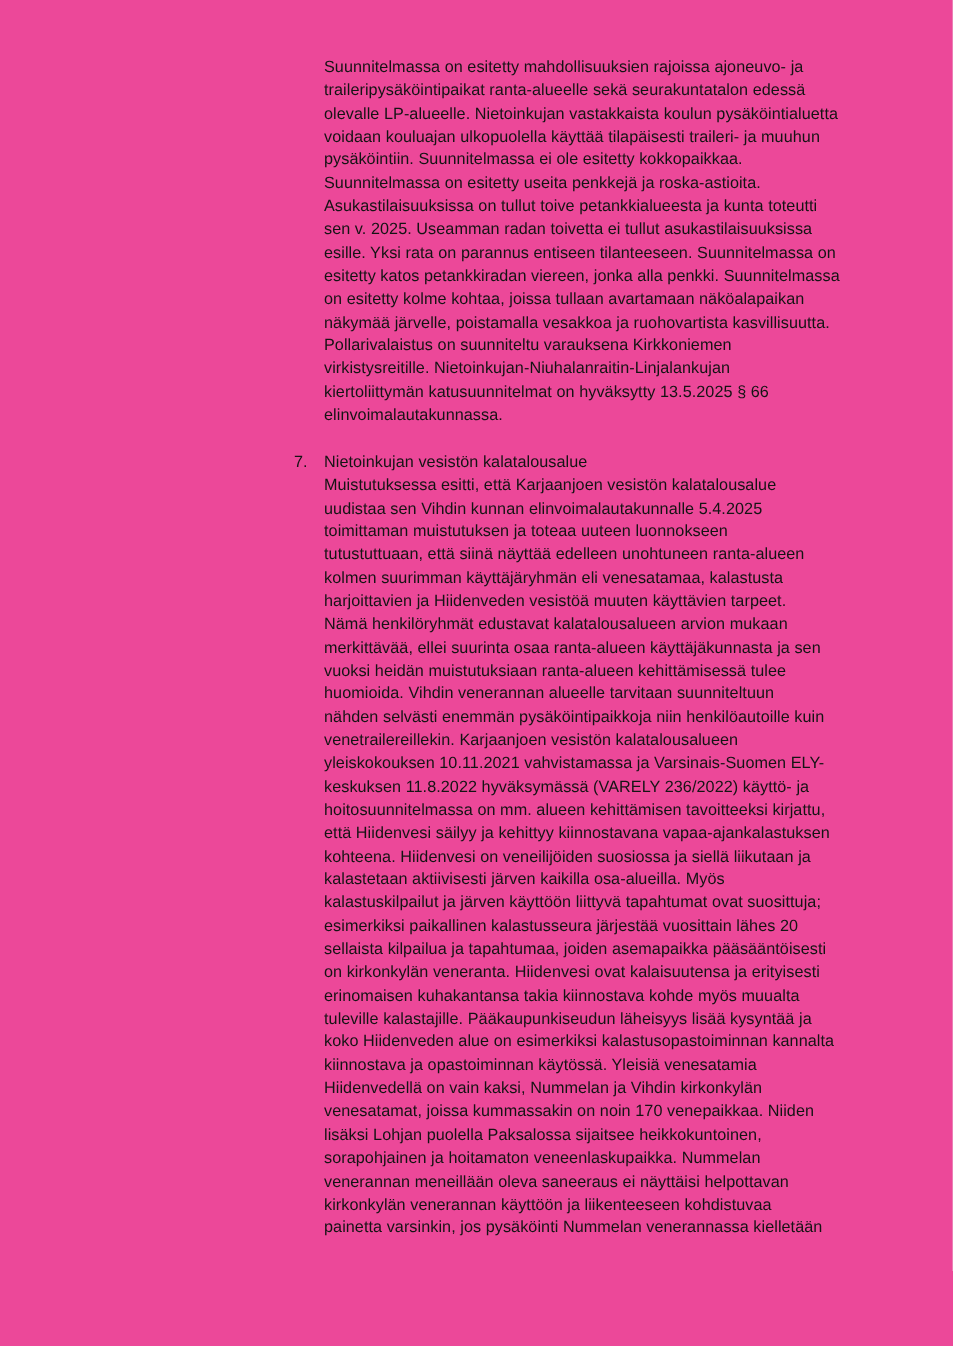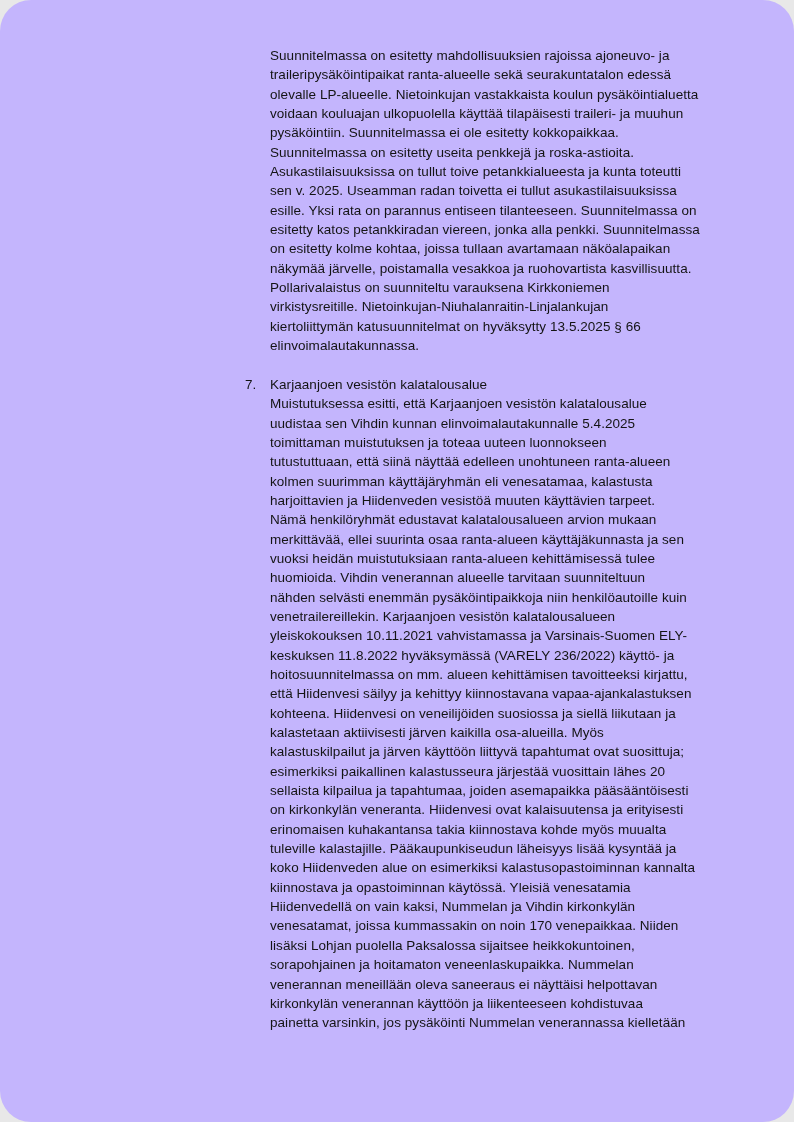--- a/index.html
+++ b/index.html
@@ -5,25 +5,24 @@
   html, body {
     margin: 0;
     padding: 0;
     background: #e8e8e8;
   }
   .page {
     position: relative;
     width: 794px;
     height: 1122px;
     margin: 0 auto;
-    background: #c4b5fd;
+    background: #ec4899;
     font-family: "Liberation Sans", sans-serif;
     color: #141414;
     overflow: hidden;
-    border-radius: 31px;
   }
   .text-block {
     position: absolute;
     left: 270px;
     top: 46px;
     width: 478px;
     font-size: 13.5px;
     line-height: 19.35px;
     letter-spacing: 0.05px;
   }
@@ -68,21 +67,21 @@
 näkymää järvelle, poistamalla vesakkoa ja ruohovartista kasvillisuutta.
 Pollarivalaistus on suunniteltu varauksena Kirkkoniemen
 virkistysreitille. Nietoinkujan-Niuhalanraitin-Linjalankujan
 kiertoliittymän katusuunnitelmat on hyväksytty 13.5.2025 § 66
 elinvoimalautakunnassa.</p>
 
     <div class="para-gap"></div>
 
     <div class="list-item">
       <span class="list-num">7.</span>
-      <p class="item-title">Karjaanjoen vesistön kalatalousalue</p>
+      <p class="item-title">Nietoinkujan vesistön kalatalousalue</p>
       <p class="para">Muistutuksessa esitti, että Karjaanjoen vesistön kalatalousalue
 uudistaa sen Vihdin kunnan elinvoimalautakunnalle 5.4.2025
 toimittaman muistutuksen ja toteaa uuteen luonnokseen
 tutustuttuaan, että siinä näyttää edelleen unohtuneen ranta-alueen
 kolmen suurimman käyttäjäryhmän eli venesatamaa, kalastusta
 harjoittavien ja Hiidenveden vesistöä muuten käyttävien tarpeet.
 Nämä henkilöryhmät edustavat kalatalousalueen arvion mukaan
 merkittävää, ellei suurinta osaa ranta-alueen käyttäjäkunnasta ja sen
 vuoksi heidän muistutuksiaan ranta-alueen kehittämisessä tulee
 huomioida. Vihdin venerannan alueelle tarvitaan suunniteltuun

